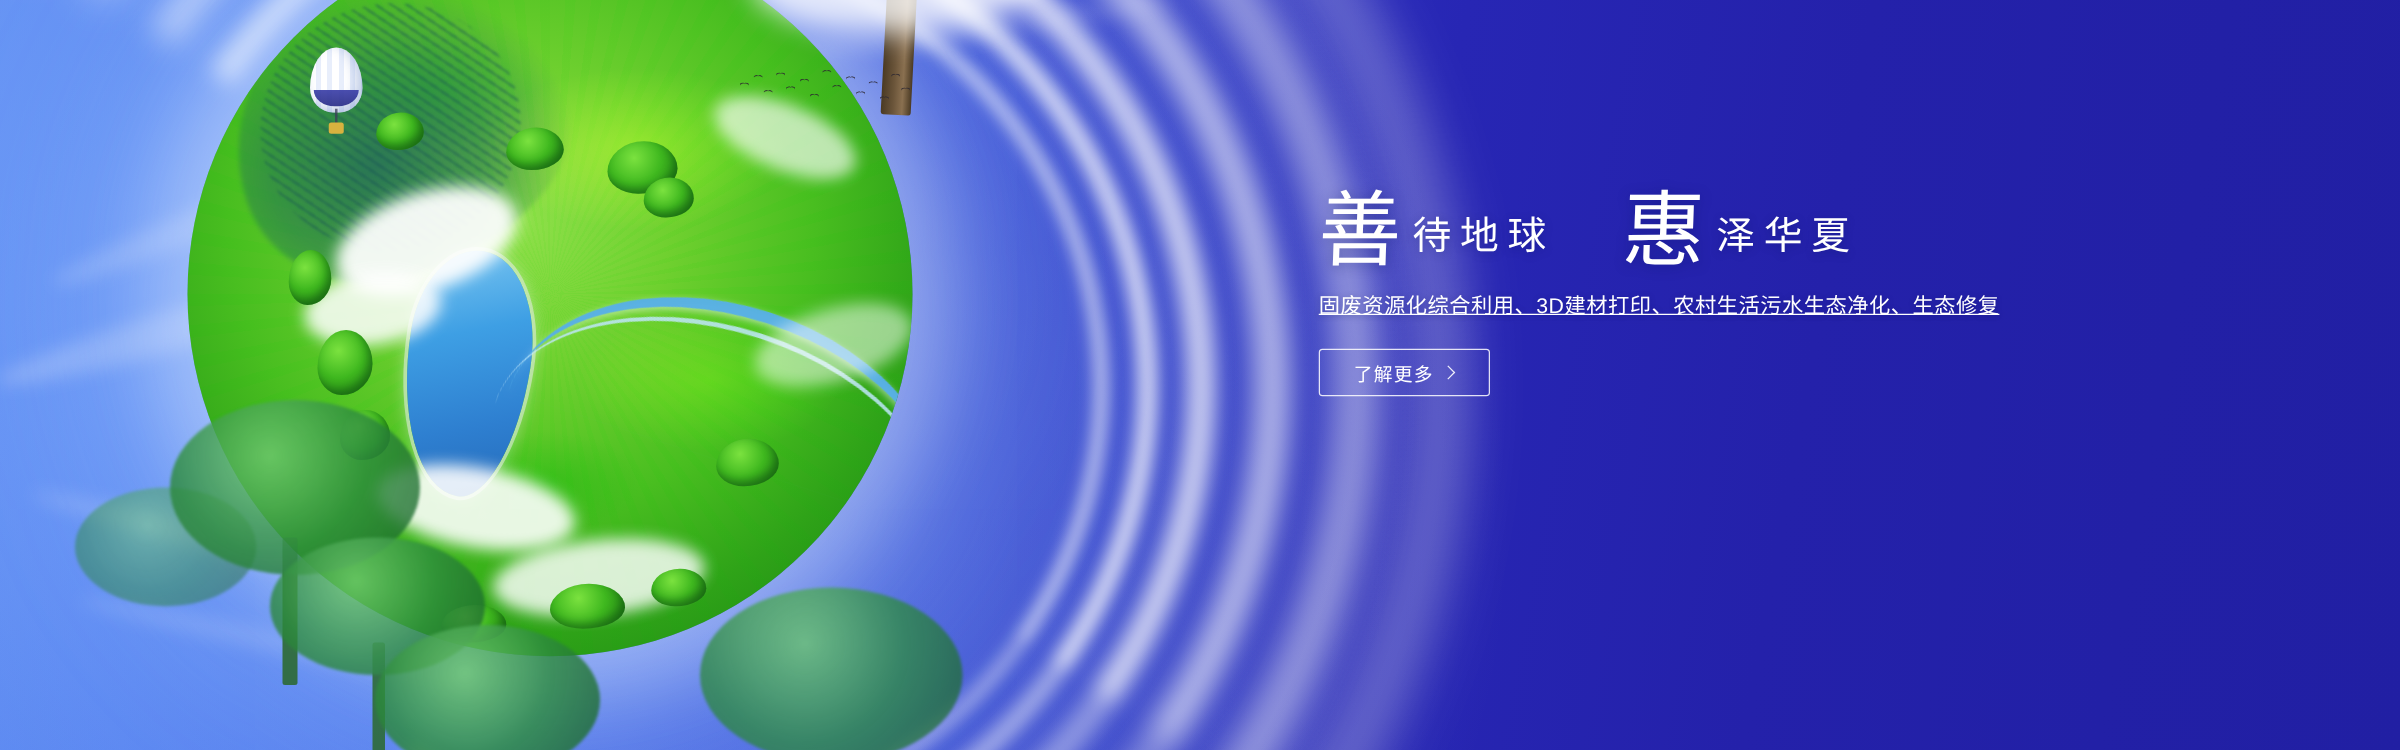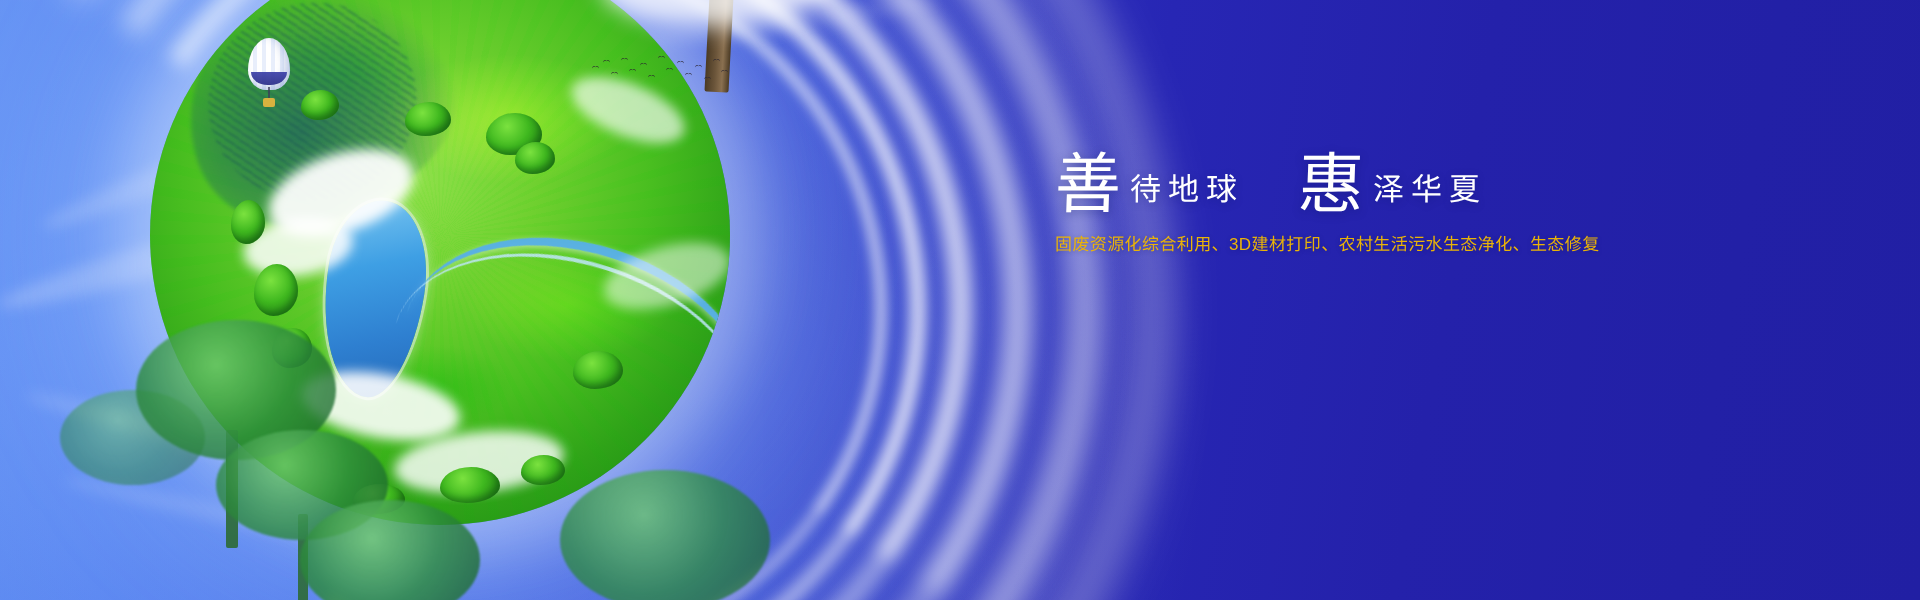--- a/index.html
+++ b/index.html
@@ -262,23 +262,24 @@
   .hl-gap{width:54px;}
 
   .subtitle{
     font-size:25px;font-weight:400;letter-spacing:7.5px;
     margin:22px 0 0 0;color:#F4F7FF;
     text-shadow:0 1px 6px rgba(10,20,90,.32);
     white-space:nowrap;
   }
   .desc{
     font-size:17px;font-weight:400;letter-spacing:.4px;
-    margin:16px 0 0 0;color:#eab308;
+    margin:16px 0 0 0;color:#ffffff;
     text-shadow:0 1px 5px rgba(10,20,90,.30);
     white-space:nowrap;
+    text-decoration:underline;
   }
   .cta{
     display:inline-flex;align-items:center;justify-content:center;
     gap:9px;
     margin-top:24px;
     width:137px;height:38px;
     border:1px solid rgba(255,255,255,.85);
     border-radius:3px;
     background:transparent;
     color:#FFFFFF;
@@ -408,16 +409,20 @@
       <span class="hl-gap"></span>
       <span class="hl-group">
         <span class="hl-big">惠</span>
         <span class="hl-small">泽华夏</span>
       </span>
     </div>
 
 
     <div class="desc">固废资源化综合利用、3D建材打印、农村生活污水生态净化、生态修复</div>
 
+    <button class="cta">
+      <span>了解更多</span>
+      <span class="chev"></span>
+    </button>
 
   </div>
 
 </div>
 
 </body></html>

